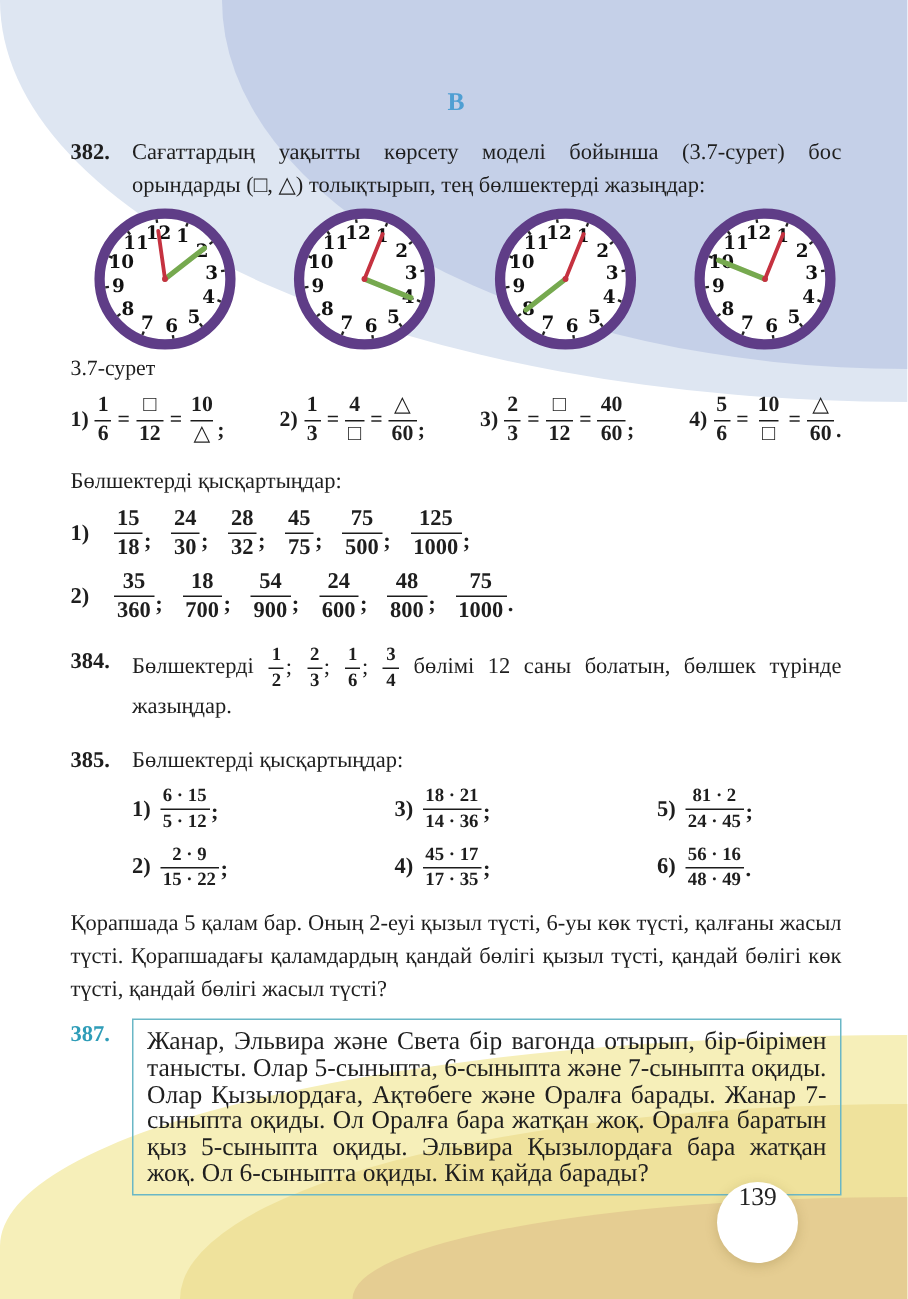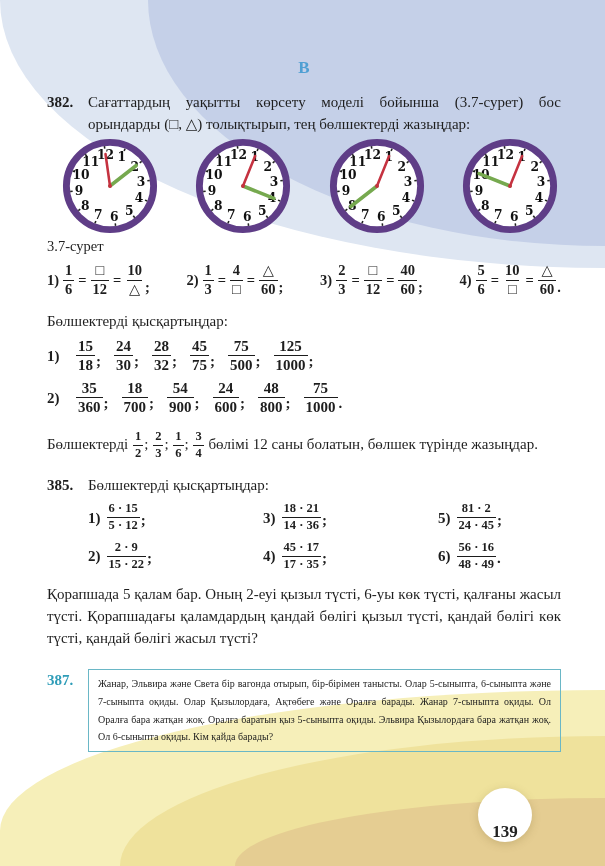--- a/index.html
+++ b/index.html
@@ -43,28 +43,28 @@
   .tail{align-self:flex-end;padding-bottom:2px;}
   
   .fr-row{display:flex;align-items:center;margin-top:6px;font-weight:bold;font-size:15px;min-height:34px;}
   .fr-label{width:28px;flex:none;}
   .fr-sep{align-self:flex-end;padding-bottom:2px;margin-right:12px;}
   
   .g385{display:grid;grid-template-columns:175px 175px auto;row-gap:8px;margin-top:6px;font-size:15px;}
   .g-item{display:inline-flex;align-items:center;font-weight:bold;}
   .g-item .eq-label{margin-right:5px;}
   
-  .p387{margin-top:20px;}
+  .p387{margin-top:8px;}
   .box387{flex:1;border:1.6px solid var(--box-border,#6ab7c6);padding:5px 9px;
-          font-size:10px;line-height:17.6px;text-align:justify;background:transparent;}
+          font-size:17px;line-height:17.6px;text-align:justify;background:transparent;}
   
   .page-circle{position:absolute;z-index:3;left:478px;top:788px;width:54px;height:54px;border-radius:50%;
                background:#fff;box-shadow:0 2px 8px rgba(120,100,40,.25);
-               display:flex;align-items:flex-end;justify-content:center;
-               font-size:17px;font-weight:bold;color:#222;}
+               display:flex;align-items:flex-start;justify-content:center;
+               font-size:17px;font-weight:normal;color:#222;}
 </style>
 </head>
 <body style="--header-blue: #4f9fd3; --p387-teal: #2f9db8; --box-border: #6ab7c6; --wave-blue: #c5d0e8; --wave-blue-light: #dee6f2; --wave-yellow-light: #f6efb9; --wave-yellow: #efe29c; --wave-tan: #e5cd92; --page-bg: #ffffff;">
 
 <div class="deco deco-blue-light"></div>
 <div class="deco deco-blue-dark"></div>
 <div class="deco deco-y1"></div>
 <div class="deco deco-y2"></div>
 <div class="deco deco-y3"></div>
 
@@ -344,20 +344,21 @@
               <span class="fnum">75</span>
               <span class="fden">1000</span>
             </span>
             <span class="fr-sep">.</span>
           </div>
         </div>
     </div>
   </section>
 
   <section class="problem" style="margin-top:14px">
+    <span class="pnum">384.</span>
     <div class="ptext">
       <span>Бөлшектерді</span>
       <span id="fr384"><span class="frac small">
             <span class="fnum">1</span>
             <span class="fden">2</span>
           </span><span>; </span><span class="frac small">
             <span class="fnum">2</span>
             <span class="fden">3</span>
           </span><span>; </span><span class="frac small">
             <span class="fnum">1</span>

